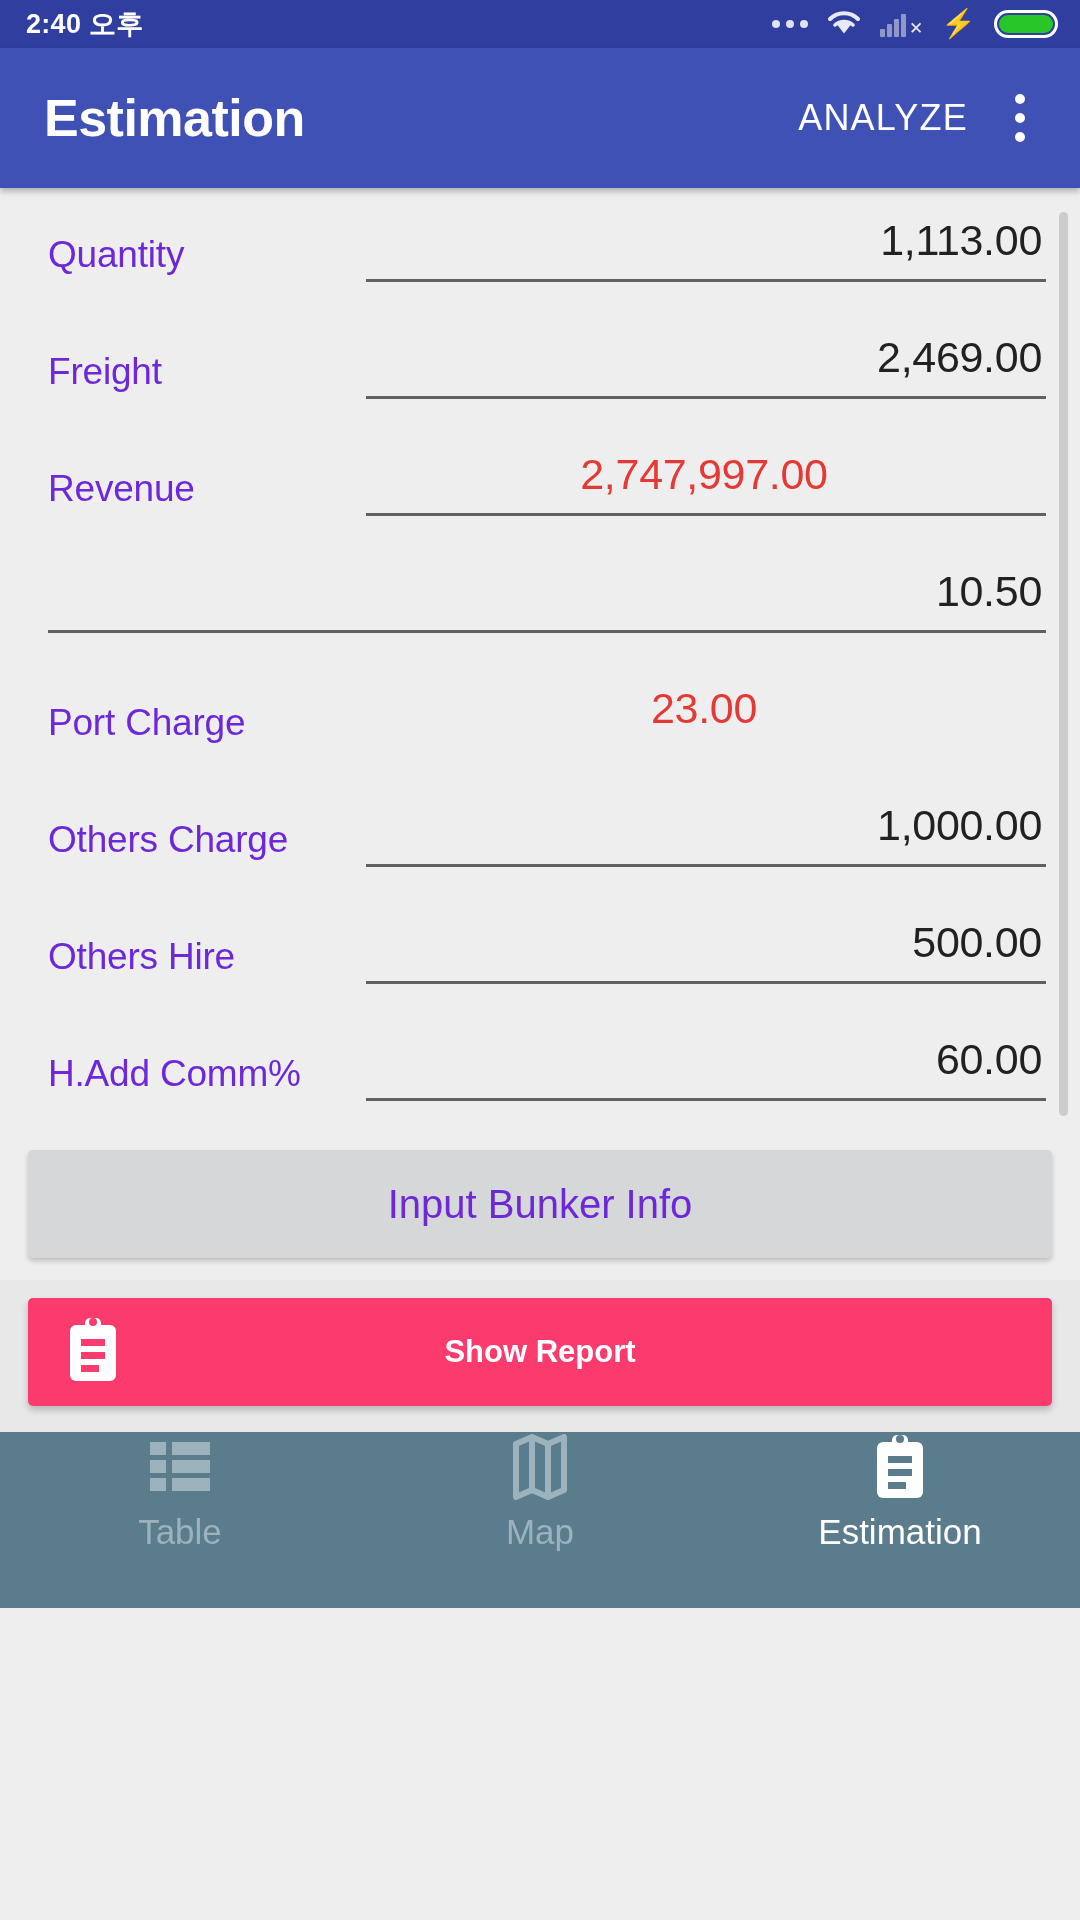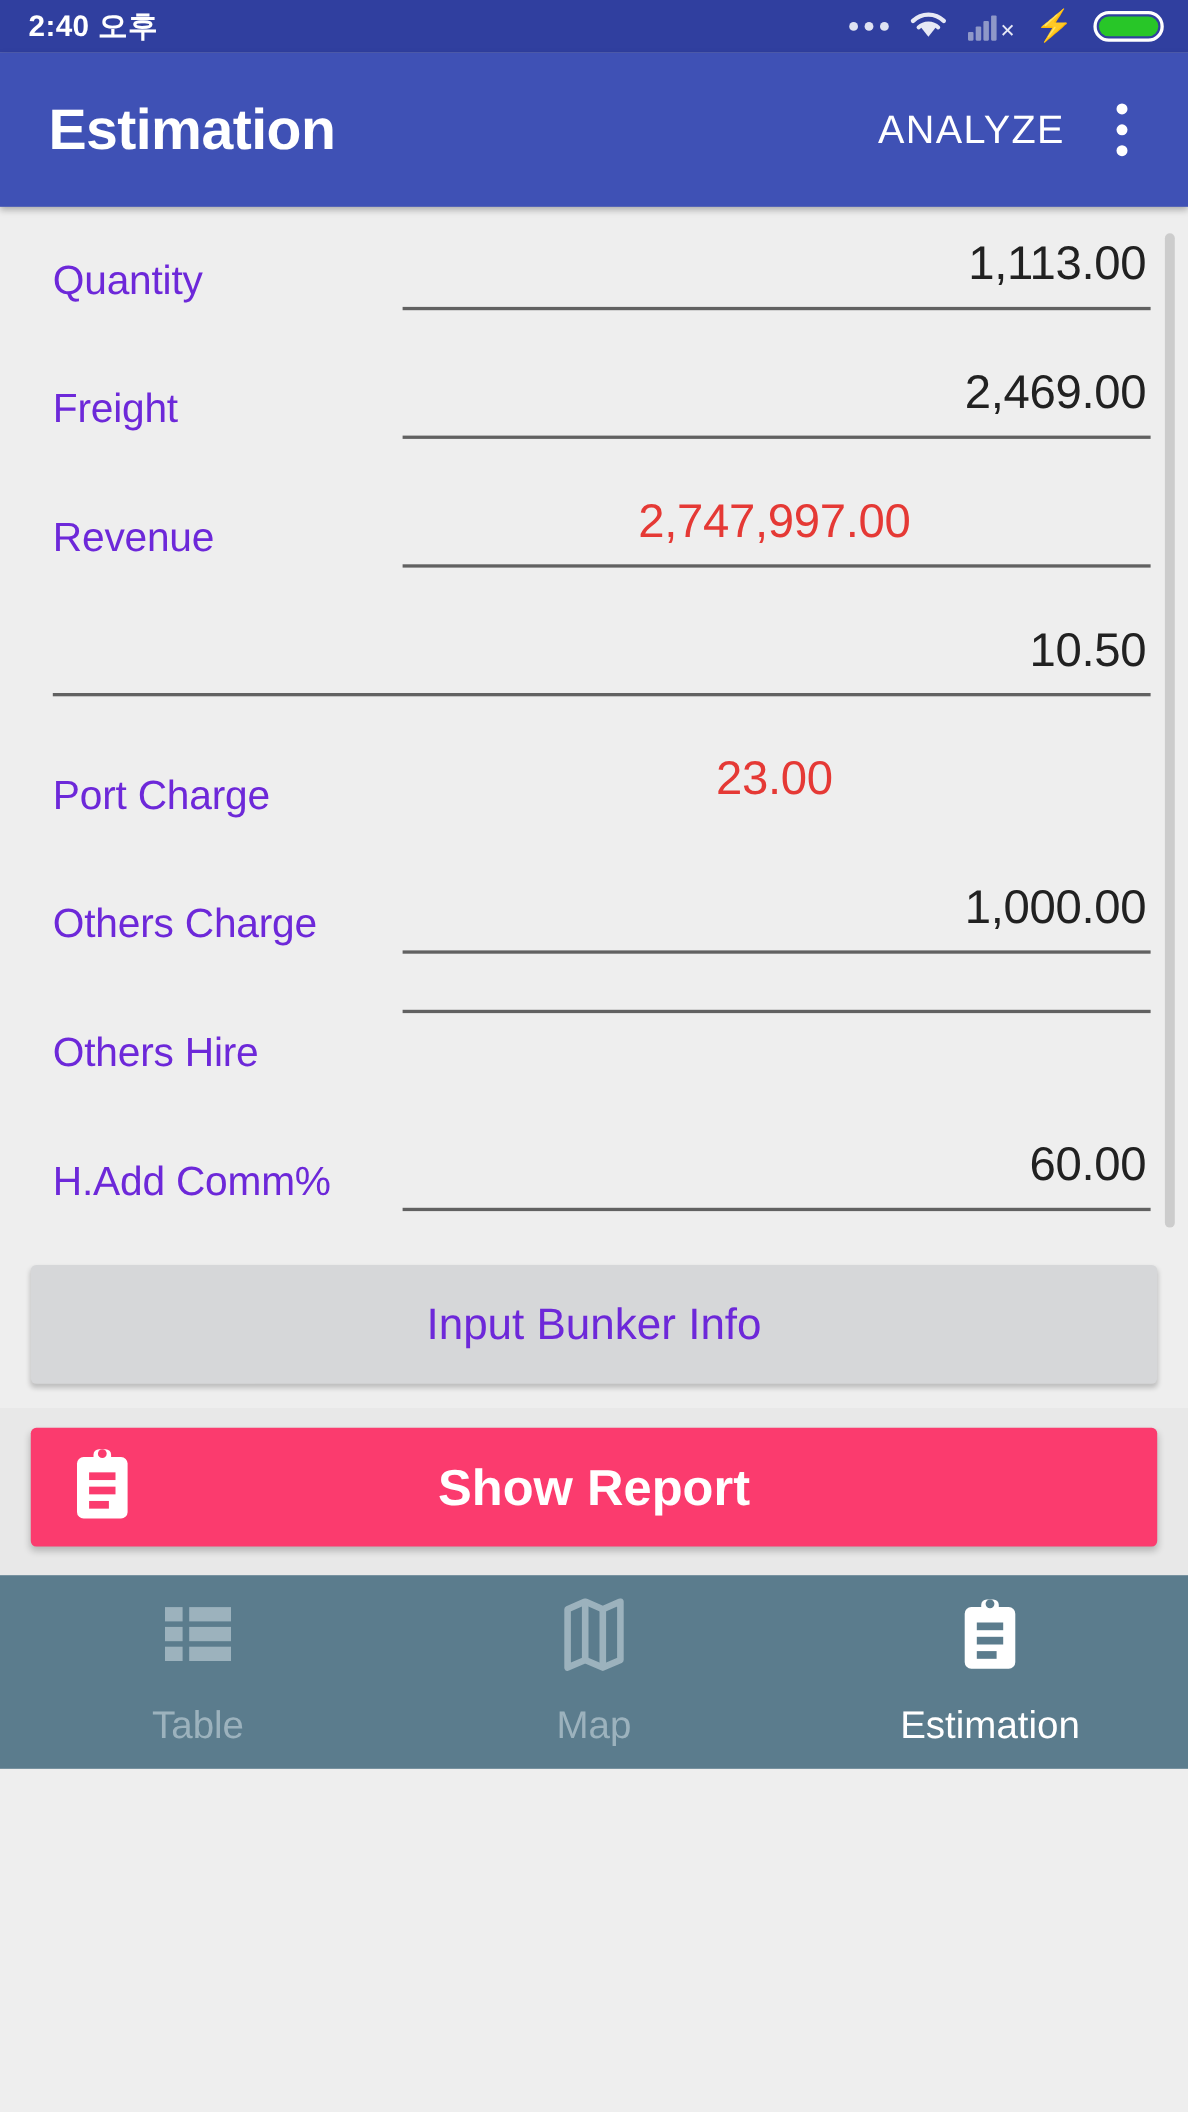--- a/index.html
+++ b/index.html
@@ -76,30 +76,30 @@
   }
 
   
   .report-wrap { padding:18px 28px 26px 28px; background:#e8e8e8; }
   .report-btn {
     width:100%; height:108px; background:#fb3b6e; border-radius:5px;
     display:flex; align-items:center; position:relative;
     box-shadow:0 4px 7px rgba(0,0,0,.22);
   }
   .report-icon { position:absolute; left:38px; top:50%; transform:translateY(-50%); }
-  .report-label { flex:1; text-align:center; color:#fff; font-size:46px; font-weight:bold; }
+  .report-label { flex:1; text-align:center; color:#fff; font-size:31px; font-weight:bold; }
 
   
   .bottom-nav {
     flex:0 0 176px; height:176px; background:#5b7c8d;
     display:flex; align-items:center;
   }
   .nav-item {
     flex:1; height:100%; display:flex; flex-direction:column;
-    align-items:center; justify-content:center; gap:28px;
+    align-items:center; justify-content:flex-start; gap:10px;
   }
   .nav-label { font-size:35px; color:#9cb2bd; }
   .nav-item.active .nav-label { color:#ffffff; }
   .nav-icon { height:70px; display:flex; align-items:center; justify-content:center; }
 </style>
 </head>
 <body>
 
 <div id="screen">
 
@@ -179,20 +179,21 @@
         <div class="row">
           <div class="row-label">Others Charge</div>
           <div class="row-field">
             <div class="row-value">1,000.00</div>
             <div class="row-underline"></div>
           </div>
         </div>
         <div class="row">
           <div class="row-label">Others Hire</div>
           <div class="row-field">
+            <div class="row-value">500.00</div>
             <div class="row-underline"></div>
           </div>
         </div>
         <div class="row">
           <div class="row-label">H.Add Comm%</div>
           <div class="row-field">
             <div class="row-value">60.00</div>
             <div class="row-underline"></div>
           </div>
         </div>

